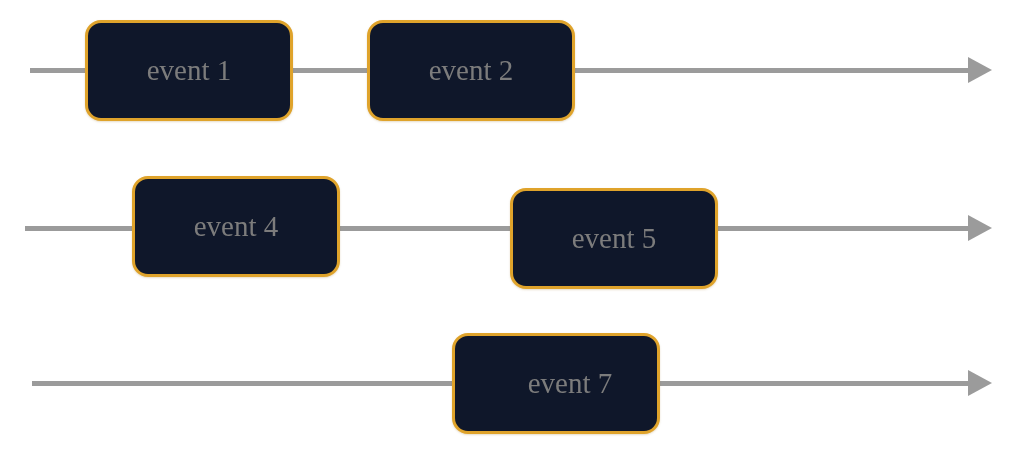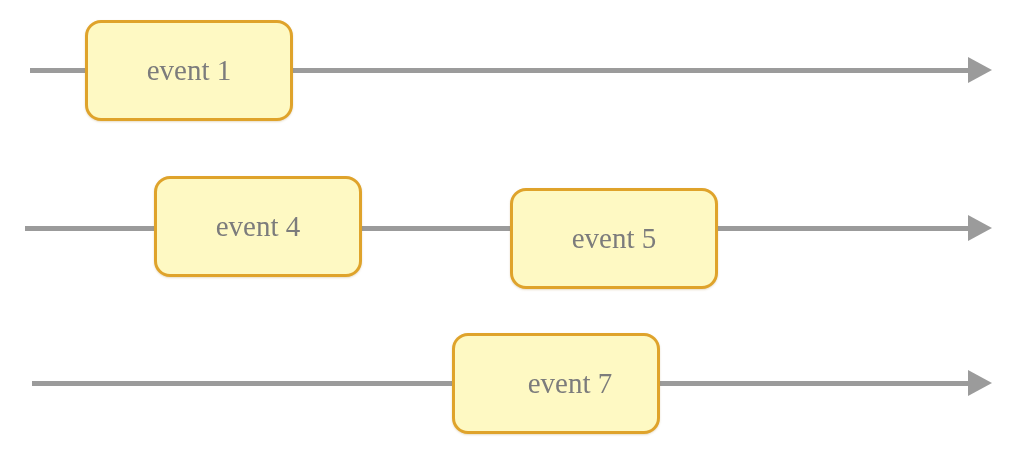--- a/index.html
+++ b/index.html
@@ -46,34 +46,34 @@
   .arrow2 .head  { left: 943px; }
   .arrow3 { top: 383px; left: 32px; width: 960px; }
   .arrow3 .shaft { width: 938px; }
   .arrow3 .head  { left: 936px; }
   
   .event-box {
     position: absolute;
     width: 208px;
     height: 101px;
     box-sizing: border-box;
-    background: #fef9c3;
+    background: #0f172a;
     border: 3px solid #dfa32b;
     border-radius: 16px;
     display: flex;
     align-items: center;
     justify-content: center;
     font-size: 29px;
     color: #7c7c7c;
     box-shadow: 0 1px 2px rgba(160,120,40,0.25);
   }
   .e1 { left: 85px;  top: 20px; }
   .e2 { left: 367px; top: 20px; }
   .e3 { left: 644px; top: 20px; }
-  .e4 { left: 154px; top: 176px; }
+  .e4 { left: 132px; top: 176px; }
   .e5 { left: 510px; top: 188px; }
   .e6 { left: 103px; top: 333px; }
   .e7 { left: 452px; top: 333px; padding-left: 28px; }
 </style>
 </head>
 <body>
 
 <div class="canvas">
 
   <div class="arrow arrow1">
@@ -85,20 +85,23 @@
     <div class="head"></div>
   </div>
   <div class="arrow arrow3">
     <div class="shaft"></div>
     <div class="head"></div>
   </div>
 
   <div class="event-box e1">
     <span>event 1</span>
   </div>
+  <div class="event-box e2">
+    <span>event 2</span>
+  </div>
   <div class="event-box e4">
     <span>event 4</span>
   </div>
   <div class="event-box e5">
     <span>event 5</span>
   </div>
   <div class="event-box e7">
     <span>event 7</span>
   </div>
 

